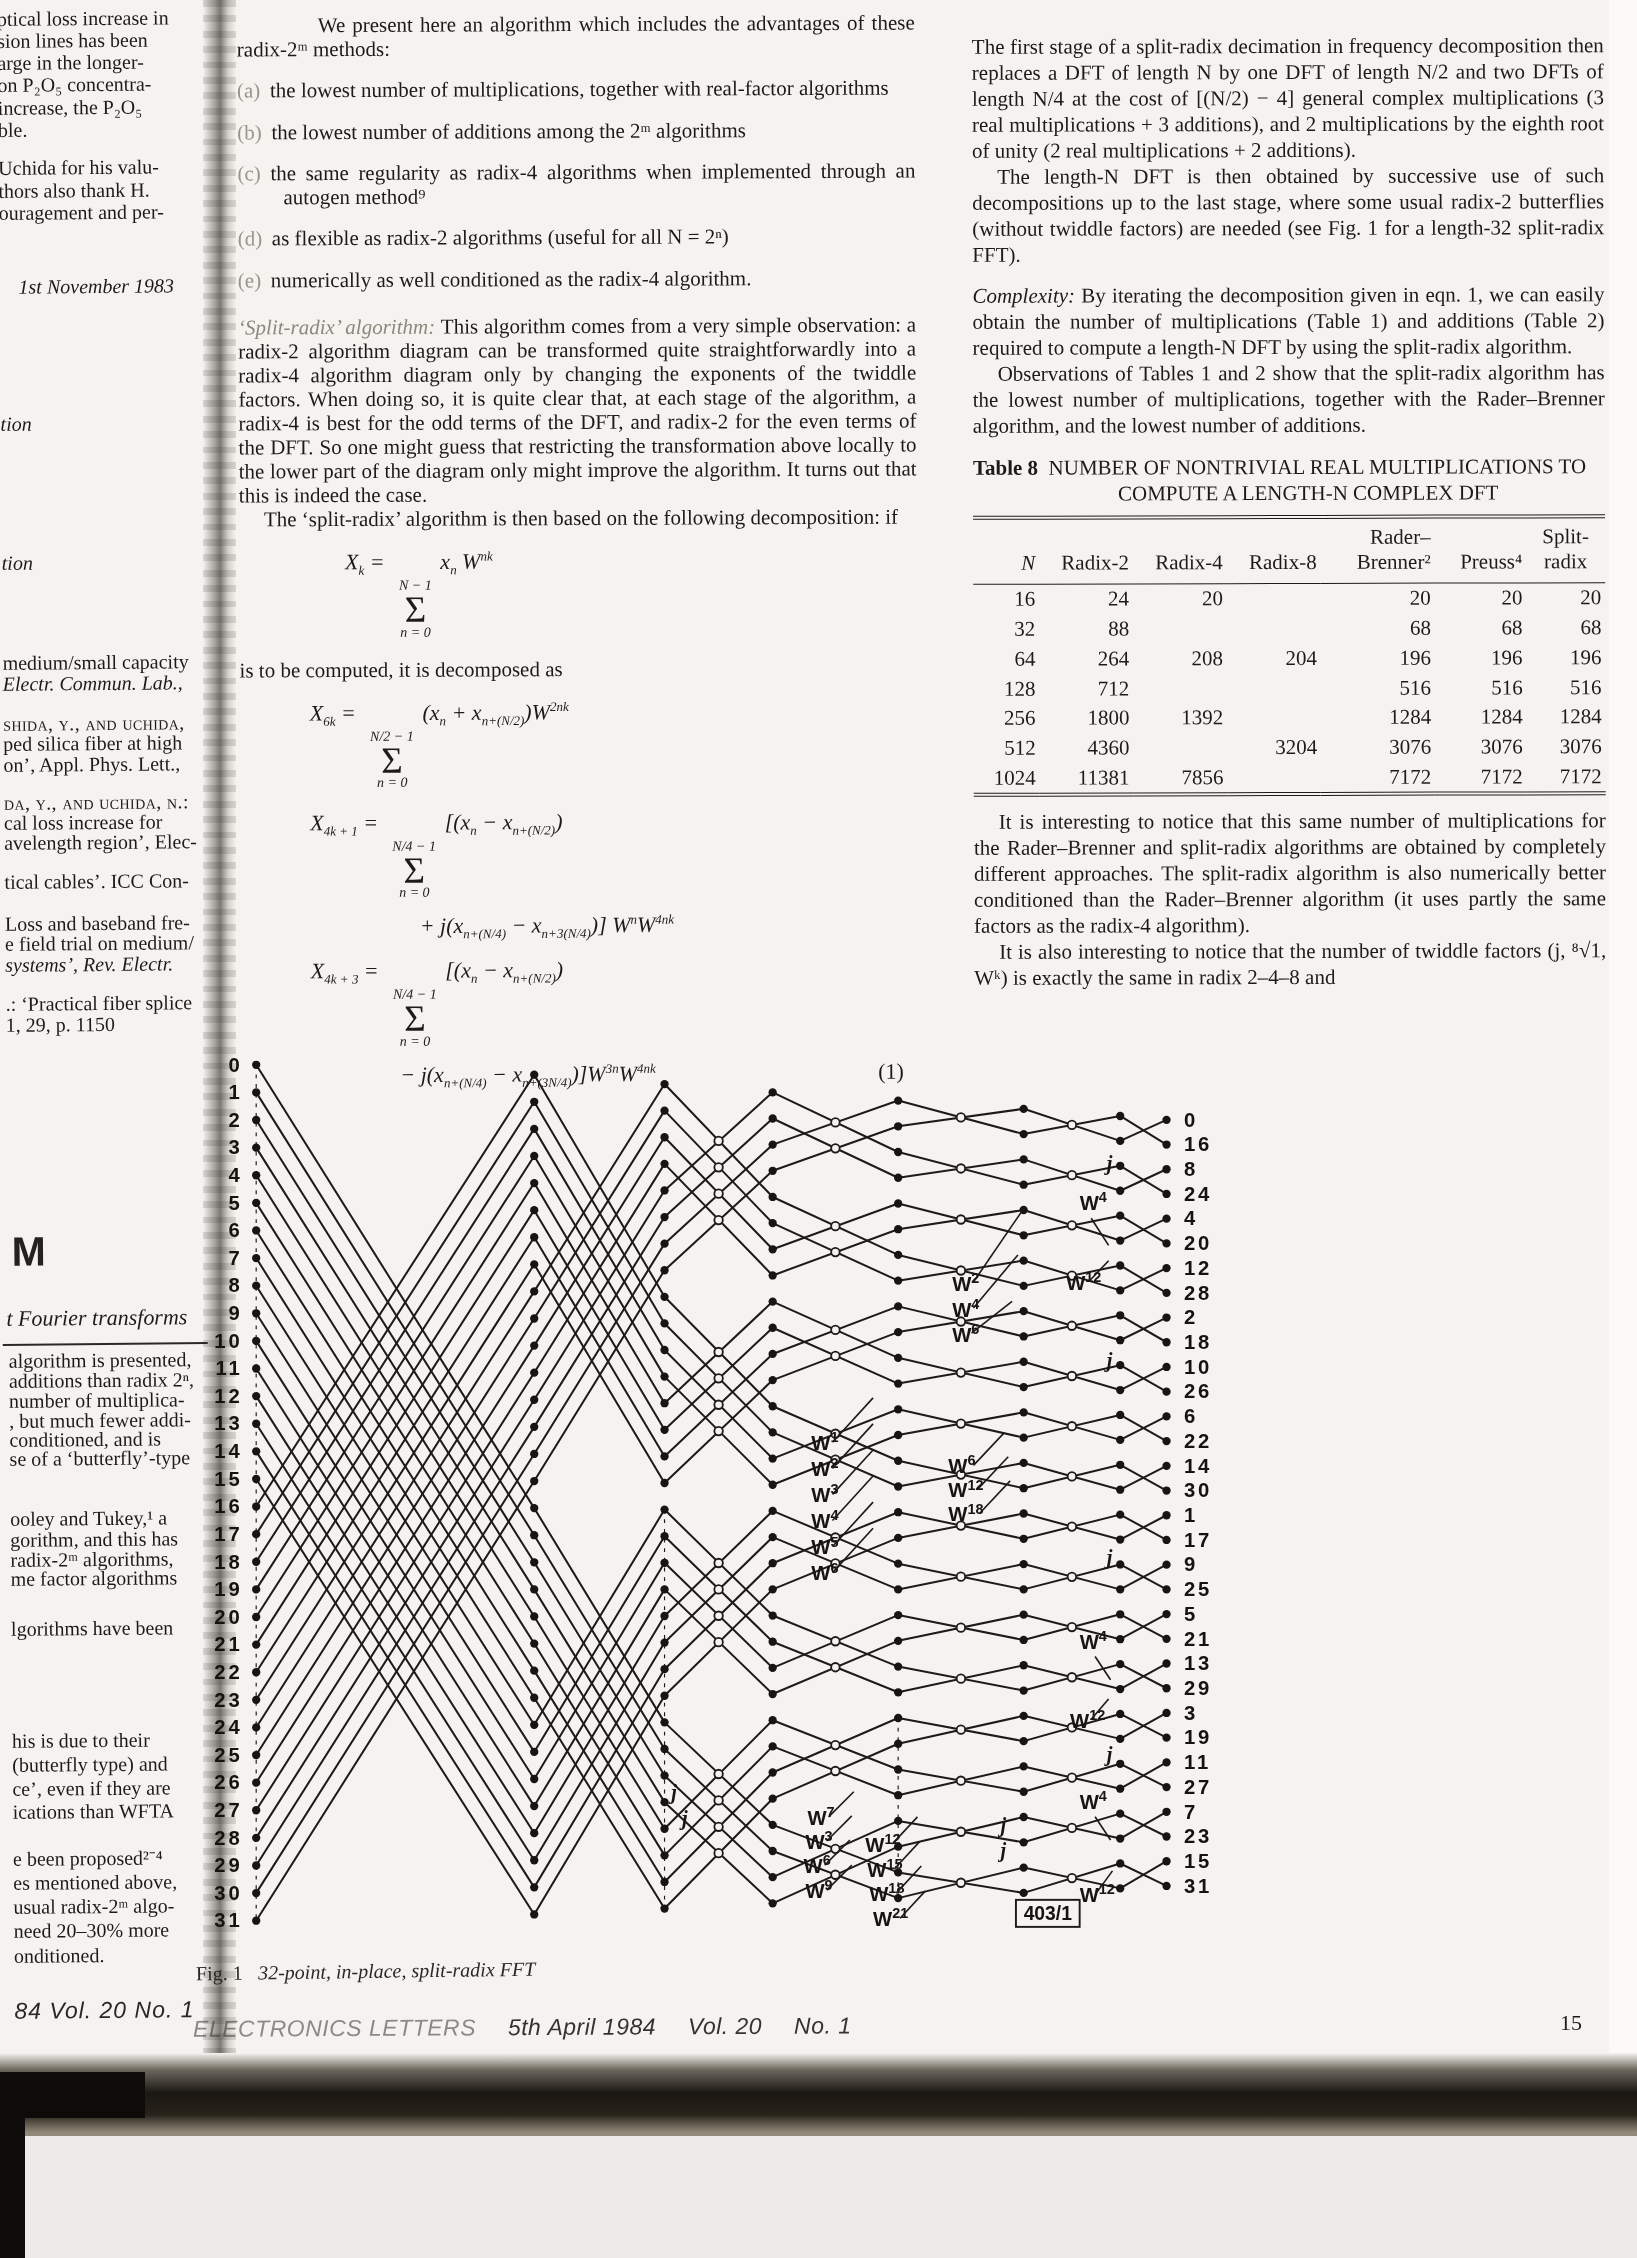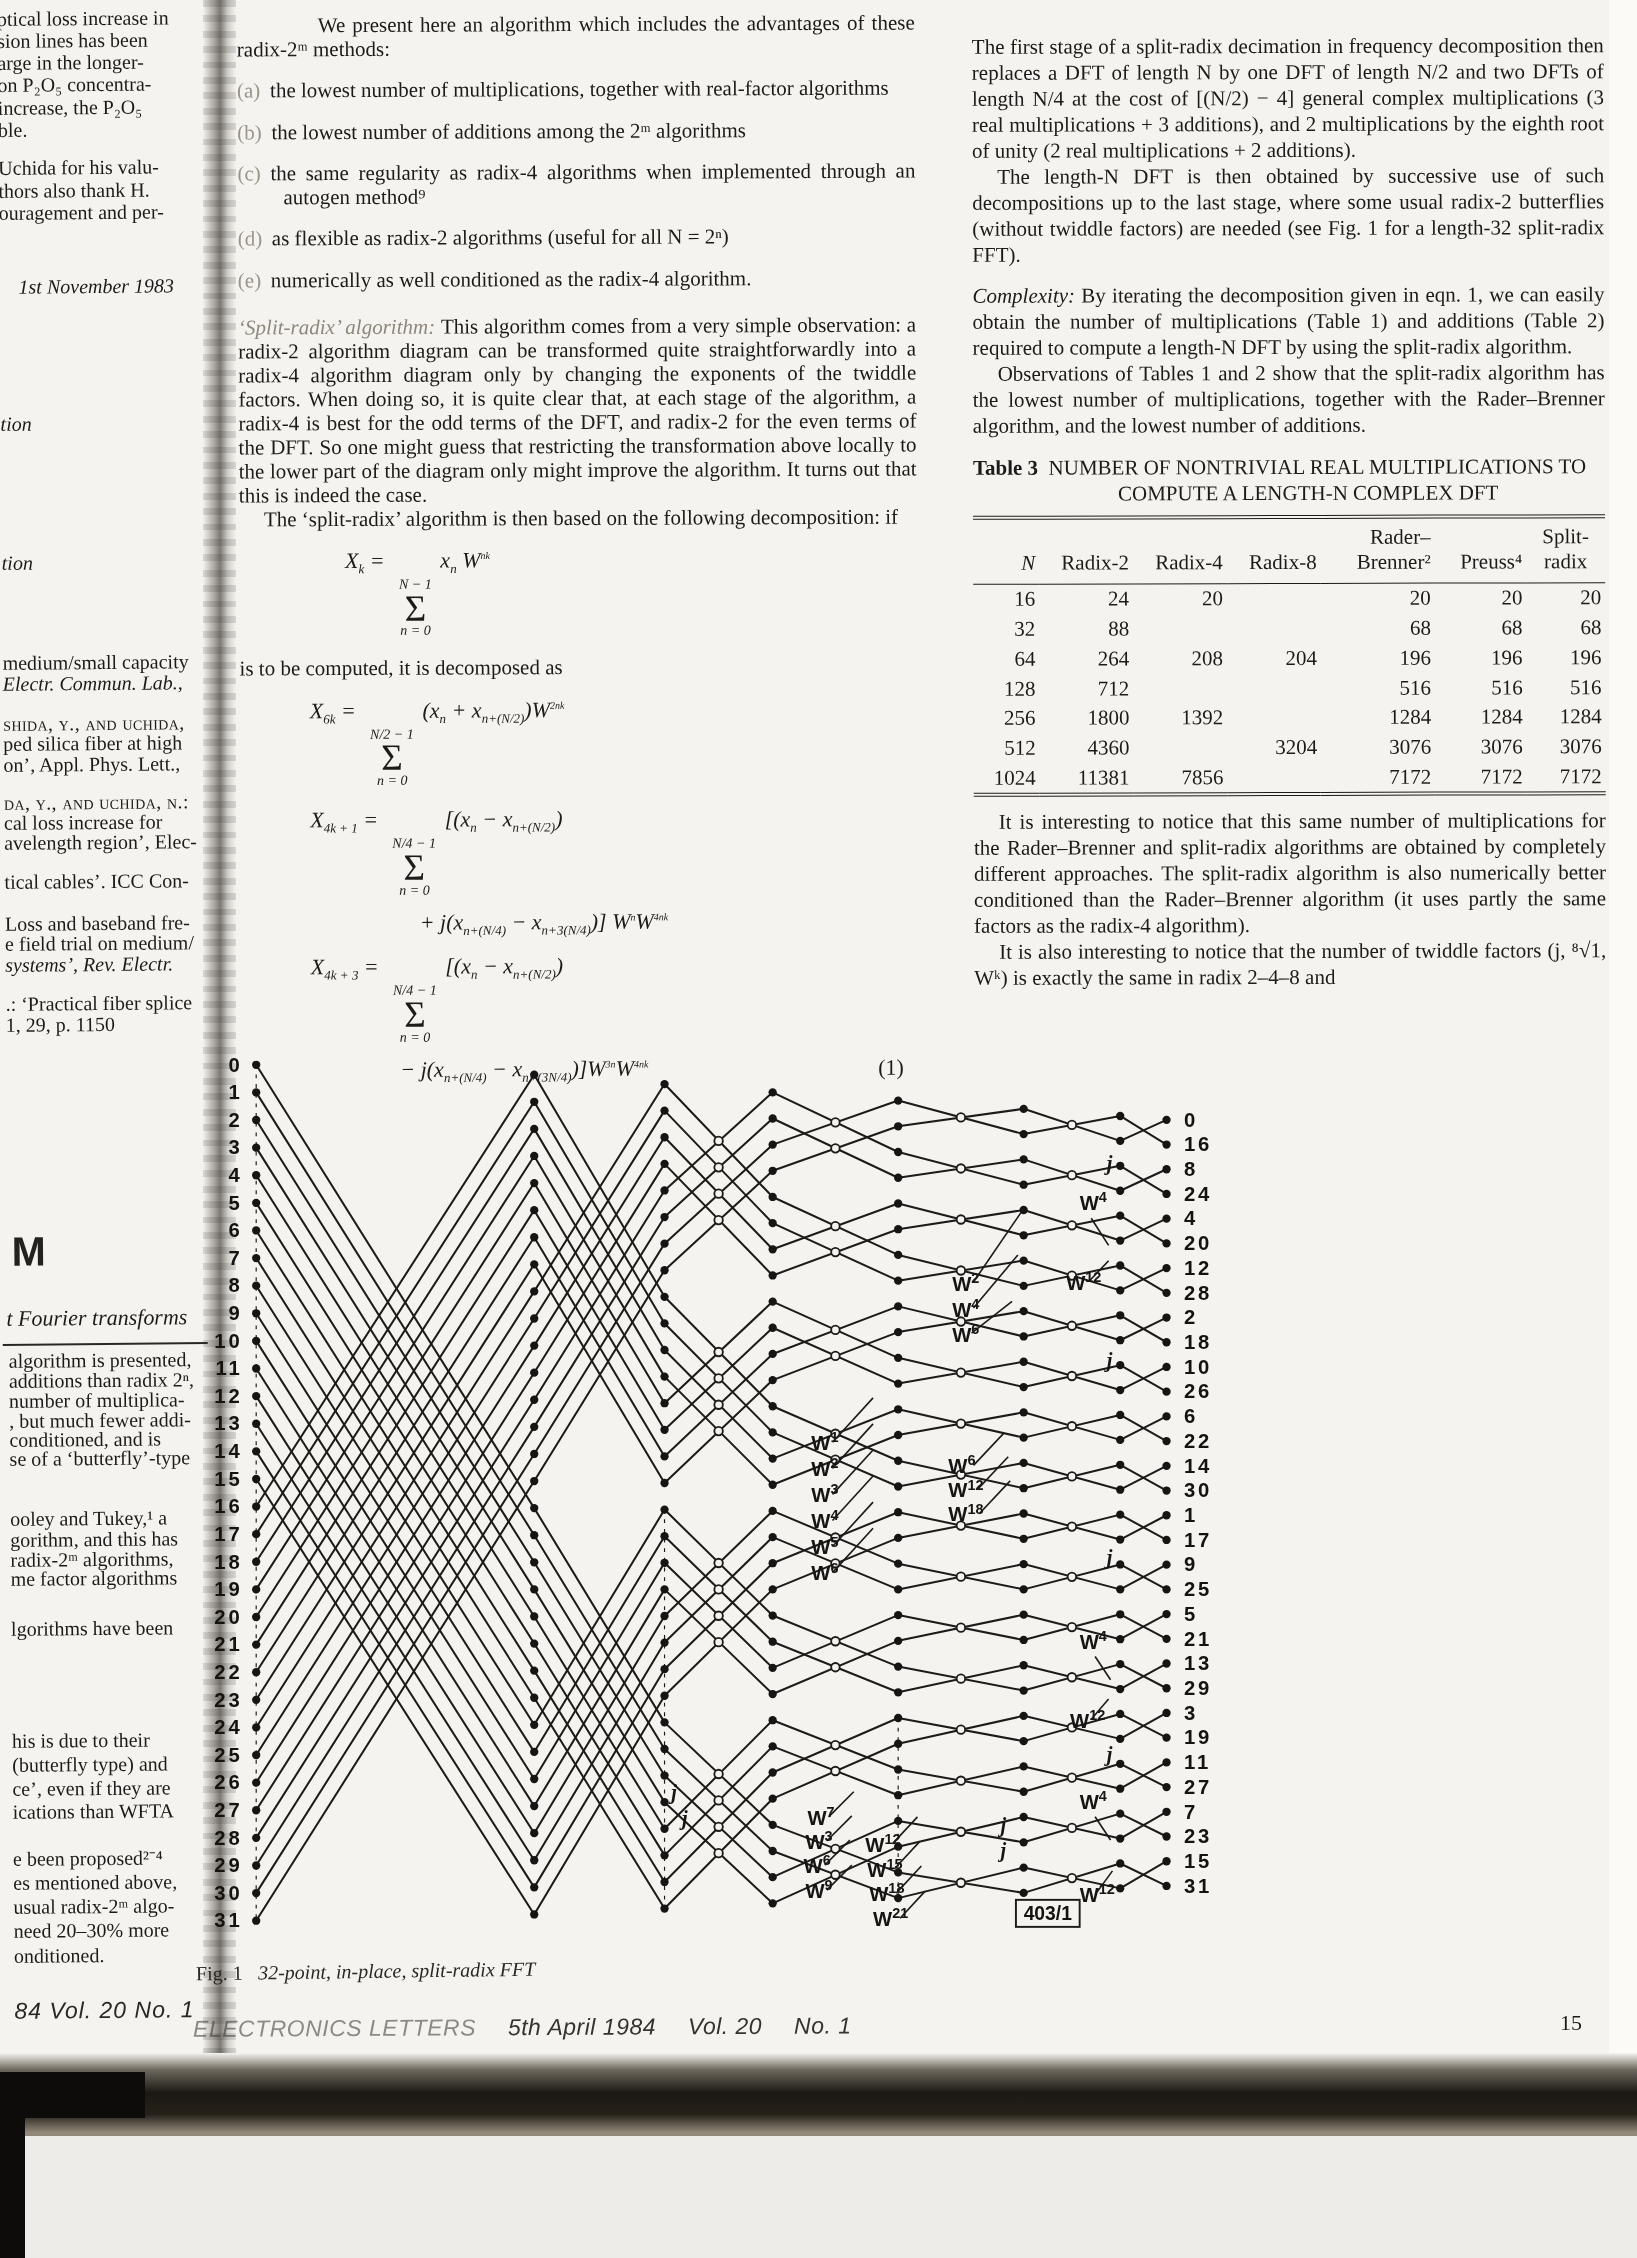--- a/index.html
+++ b/index.html
@@ -32,21 +32,21 @@
   .ind{text-indent:25px;}
   .ind-big{text-indent:81px;}
   .lead-it{font-style:italic;}
   .faded{color:#8d877c;}
   .item{font-size:21px;line-height:24px;text-align:justify;margin:17.4px 0 0 0;
         padding-left:46px;text-indent:-46px;}
   .item .m{color:#9a948a;padding-right:9.7px;}
   
   .eq{font-style:italic;font-size:22px;line-height:1;white-space:nowrap;}
   .eq sub{font-size:13px;font-style:italic;}
-  .eq sup{font-size:10px;}
+  .eq sup{font-size:13px;}
   .sum{display:inline-flex;flex-direction:column;align-items:center;vertical-align:-21px;
        margin:0 8.7px;font-size:14px;line-height:1.05;}
   .sum .sig{font-size:37px;line-height:.85;font-style:normal;}
   .eqtag{float:right;font-style:normal;margin-right:15.4px;}
   
   #tblwrap{margin-top:13.5px;}
   .tbl-cap{font-size:21px;line-height:26px;margin:15.4px 0 9.7px 0;padding-left:145px;text-indent:-145px;}
   .tbl-cap b{font-family:"Liberation Serif",serif;}
   table{width:100%;border-collapse:collapse;font-size:21px;
         border-top:4.8px double #1c1b19;border-bottom:4.8px double #1c1b19;}
@@ -169,21 +169,21 @@
 
 <div id="rightcol" class="abs">
   <p class="body-p">The first stage of a split-radix decimation in frequency decomposition then replaces a DFT of length N by one DFT of length N/2 and two DFTs of length N/4 at the cost of [(N/2) − 4] general complex multiplications (3 real multiplications + 3 additions), and 2 multiplications by the eighth root of unity (2 real multiplications + 2 additions).</p>
   <p class="body-p ind">The length-N DFT is then obtained by successive use of such decompositions up to the last stage, where some usual radix-2 butterflies (without twiddle factors) are needed (see Fig. 1 for a length-32 split-radix FFT).</p>
   <p class="body-p" style="margin-top:15.4px;">
     <span class="lead-it">Complexity: </span><span>By iterating the decomposition given in eqn. 1, we can easily obtain the number of multiplications (Table 1) and additions (Table 2) required to compute a length-N DFT by using the split-radix algorithm.</span>
   </p>
   <p class="body-p ind">Observations of Tables 1 and 2 show that the split-radix algorithm has the lowest number of multiplications, together with the Rader–Brenner algorithm, and the lowest number of additions.</p>
   <div id="tblwrap">
     <p class="tbl-cap">
-      <b>Table 3</b>&nbsp;&nbsp;<span>NUMBER OF NONTRIVIAL REAL MULTIPLICATIONS TO COMPUTE A LENGTH-N COMPLEX DFT</span>
+      <b>Table 8</b>&nbsp;&nbsp;<span>NUMBER OF NONTRIVIAL REAL MULTIPLICATIONS TO COMPUTE A LENGTH-N COMPLEX DFT</span>
     </p>
     <table id="tbl">
         <thead>
           <tr>
             <th style="width: 62px; font-style: italic;">
               <div>N</div>
             </th>
             <th style="width: 93px;">
               <div>Radix-2</div>
             </th>

